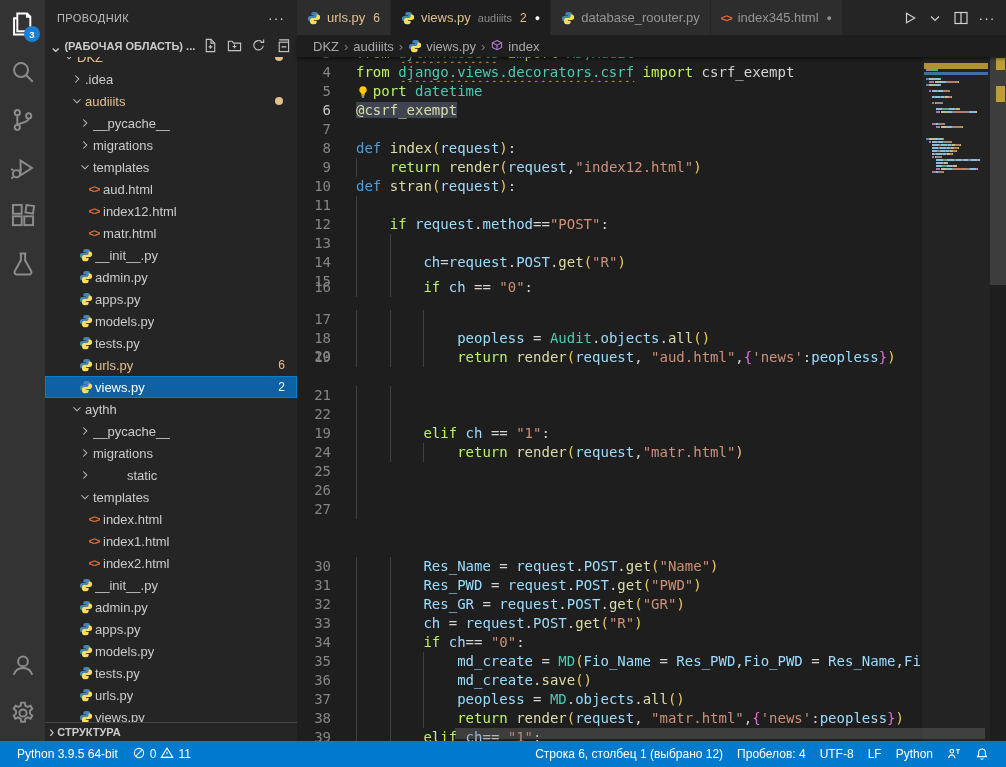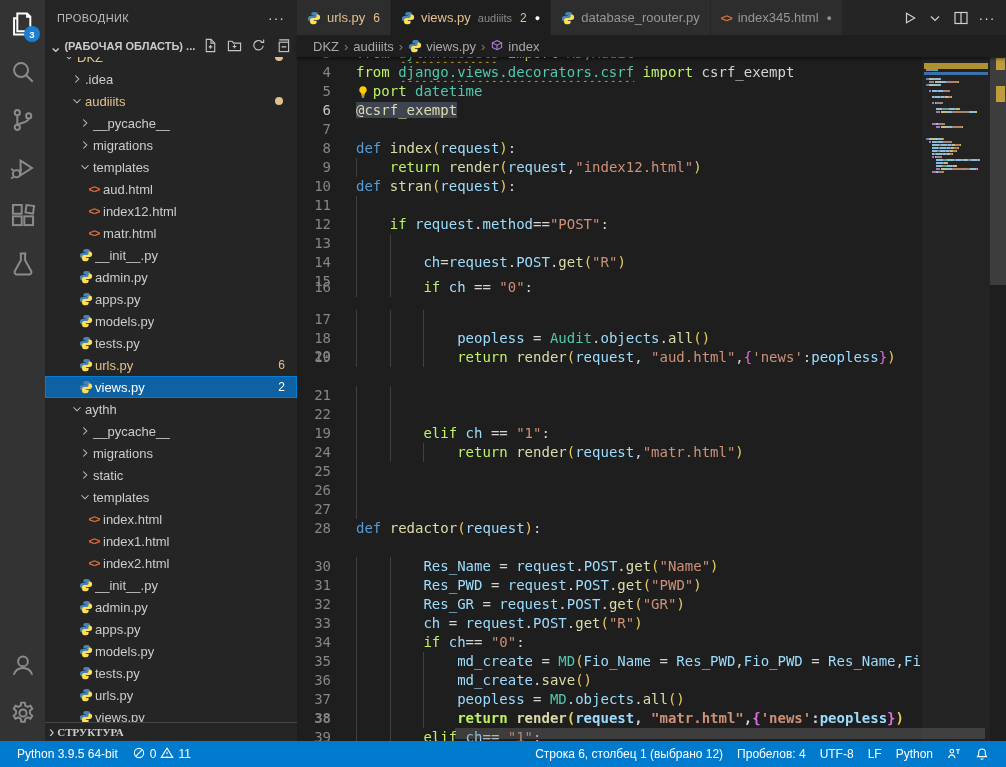--- a/index.html
+++ b/index.html
@@ -39,21 +39,21 @@
   .trow.selected { background:#0e62a3; outline:1px solid #007fd4; outline-offset:-1px; }
   .trow.selected .tlabel { color:#ffffff; }
   .tlabel { overflow:hidden; text-overflow:ellipsis; }
   .tbadge { position:absolute; right:12px; font-size:12px; color:#e2c08d; }
   .trow.selected .tbadge { color:#ffffff; }
   .tdot { position:absolute; right:14px; width:8px; height:8px; border-radius:50%; background:#e2c08d; }
 
   .structure { position:absolute; left:0; right:0; bottom:0; height:19px; background:#252526; border-top:1px solid rgba(204,204,204,.2);
                display:flex; align-items:center; padding-left:4px; z-index:3; cursor:pointer; }
   .structure .chev { color:#c5c5c5; margin-right:3px; }
-  .structure-label { font-size:11px; font-weight:bold; color:#cccccc;font-family:Liberation Serif, serif; }
+  .structure-label { font-size:11px; font-weight:bold; color:#cccccc; }
 
   
   .editor-pane { position:absolute; left:297px; right:0; top:0; bottom:26px; background:#1e1e1e; }
   .tabbar { position:absolute; top:0; left:0; right:0; height:35px; background:#252526; display:flex; z-index:5; }
   .tab { height:35px; display:flex; align-items:center; padding:0 10px; background:#2d2d2d; border-right:1px solid #252526;
          font-size:13px; color:#969696; cursor:pointer; white-space:nowrap; }
   .tab.active { background:#1e1e1e; }
   .tab .ficon { margin-right:6px; display:flex; }
   .tab .ficon svg { width:14px; height:14px; }
   .tab .html-glyph { color:#e0703a; font-weight:bold; font-size:11px; letter-spacing:-1px; }
@@ -351,21 +351,21 @@
           <span class="tlabel">__pycache__</span>
         </div>
         <div class="trow" style="padding-left: 32px;">
           <span class="chev">
             <svg viewBox="0 0 16 16" fill="none" stroke="currentColor" stroke-width="1.2" style="width: 14px; height: 14px;">
               <path d="M6 4l4 4-4 4"></path>
             </svg>
           </span>
           <span class="tlabel">migrations</span>
         </div>
-        <div class="trow" style="padding-left: 32px;">
+        <div class="trow" style="padding-left: 32px; gap: 34px;">
           <span class="chev">
             <svg viewBox="0 0 16 16" fill="none" stroke="currentColor" stroke-width="1.2" style="width: 14px; height: 14px;">
               <path d="M6 4l4 4-4 4"></path>
             </svg>
           </span>
           <span class="tlabel">static</span>
         </div>
         <div class="trow" style="padding-left: 32px;">
           <span class="chev">
             <svg viewBox="0 0 16 16" fill="none" stroke="currentColor" stroke-width="1.2" style="width: 14px; height: 14px;">
@@ -874,24 +874,20 @@
         <div class="code-line" style="top: 481px;">
           <i class="guide" style="left: 59px;"></i>
           <span class="num">26</span>
           <span class="code"></span>
         </div>
         <div class="code-line" style="top: 500px;">
           <i class="guide" style="left: 59px;"></i>
           <span class="num">27</span>
           <span class="code"></span>
         </div>
-        <div class="code-line" style="top: 519px;">
-          <span class="num">28</span>
-          <span class="code"><span class="tk-def">def </span><span class="tk-fn">redactor</span><span class="tk-br1">(</span><span class="tk-var">request</span><span class="tk-br1">)</span><span class="tk-pl">:</span></span>
-        </div>
         <div class="code-line" style="top: 557px;">
           <i class="guide" style="left: 59px;"></i>
           <i class="guide" style="left: 92.72px;"></i>
           <span class="num">30</span>
           <span class="code"><span class="tk-pl">        </span><span class="tk-var">Res_Name</span><span class="tk-pl"> = </span><span class="tk-var">request</span><span class="tk-pl">.</span><span class="tk-var">POST</span><span class="tk-pl">.</span><span class="tk-fn">get</span><span class="tk-br1">(</span><span class="tk-str">"Name"</span><span class="tk-br1">)</span></span>
         </div>
         <div class="code-line" style="top: 576px;">
           <i class="guide" style="left: 59px;"></i>
           <i class="guide" style="left: 92.72px;"></i>
           <span class="num">31</span>
@@ -929,21 +925,21 @@
           <span class="num">36</span>
           <span class="code"><span class="tk-pl">            </span><span class="tk-var">md_create</span><span class="tk-pl">.</span><span class="tk-fn">save</span><span class="tk-br1">()</span></span>
         </div>
         <div class="code-line" style="top: 690px;">
           <i class="guide" style="left: 59px;"></i>
           <i class="guide" style="left: 92.72px;"></i>
           <i class="guide" style="left: 126.44px;"></i>
           <span class="num">37</span>
           <span class="code"><span class="tk-pl">            </span><span class="tk-var">peopless</span><span class="tk-pl"> = </span><span class="tk-cls">MD</span><span class="tk-pl">.</span><span class="tk-var">objects</span><span class="tk-pl">.</span><span class="tk-fn">all</span><span class="tk-br1">()</span></span>
         </div>
-        <div class="code-line" style="top: 709px; font-weight: bold;">
+        <div class="code-line" style="top: 709px;">
           <i class="guide" style="left: 59px;"></i>
           <i class="guide" style="left: 92.72px;"></i>
           <i class="guide" style="left: 126.44px;"></i>
           <span class="num">38</span>
           <span class="code"><span class="tk-pl">            </span><span class="tk-kw">return</span><span class="tk-pl"> </span><span class="tk-fn">render</span><span class="tk-br1">(</span><span class="tk-var">request</span><span class="tk-pl">, </span><span class="tk-str">"matr.html"</span><span class="tk-pl">,</span><span class="tk-br2">{</span><span class="tk-str">'news'</span><span class="tk-pl">:</span><span class="tk-var">peopless</span><span class="tk-br2">}</span><span class="tk-br1">)</span></span>
         </div>
         <div class="code-line" style="top: 728px;">
           <i class="guide" style="left: 59px;"></i>
           <i class="guide" style="left: 92.72px;"></i>
           <span class="num">39</span>

